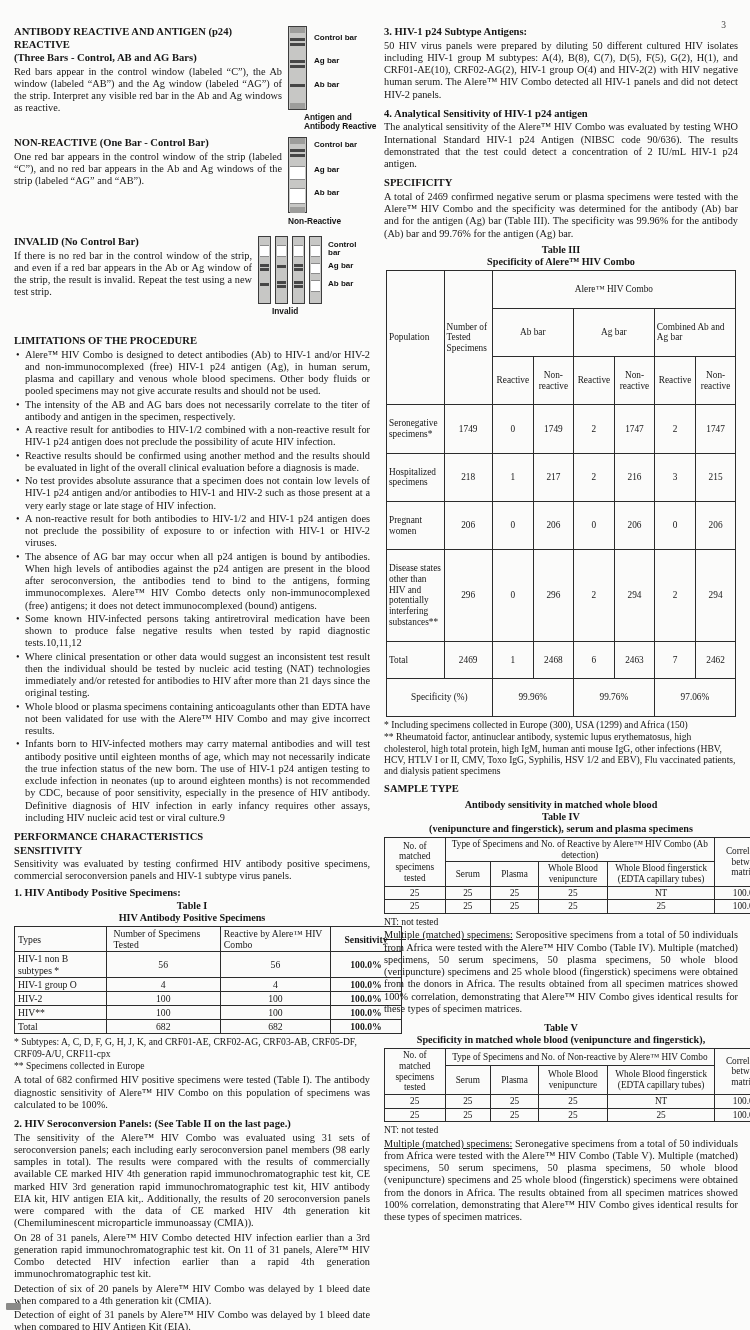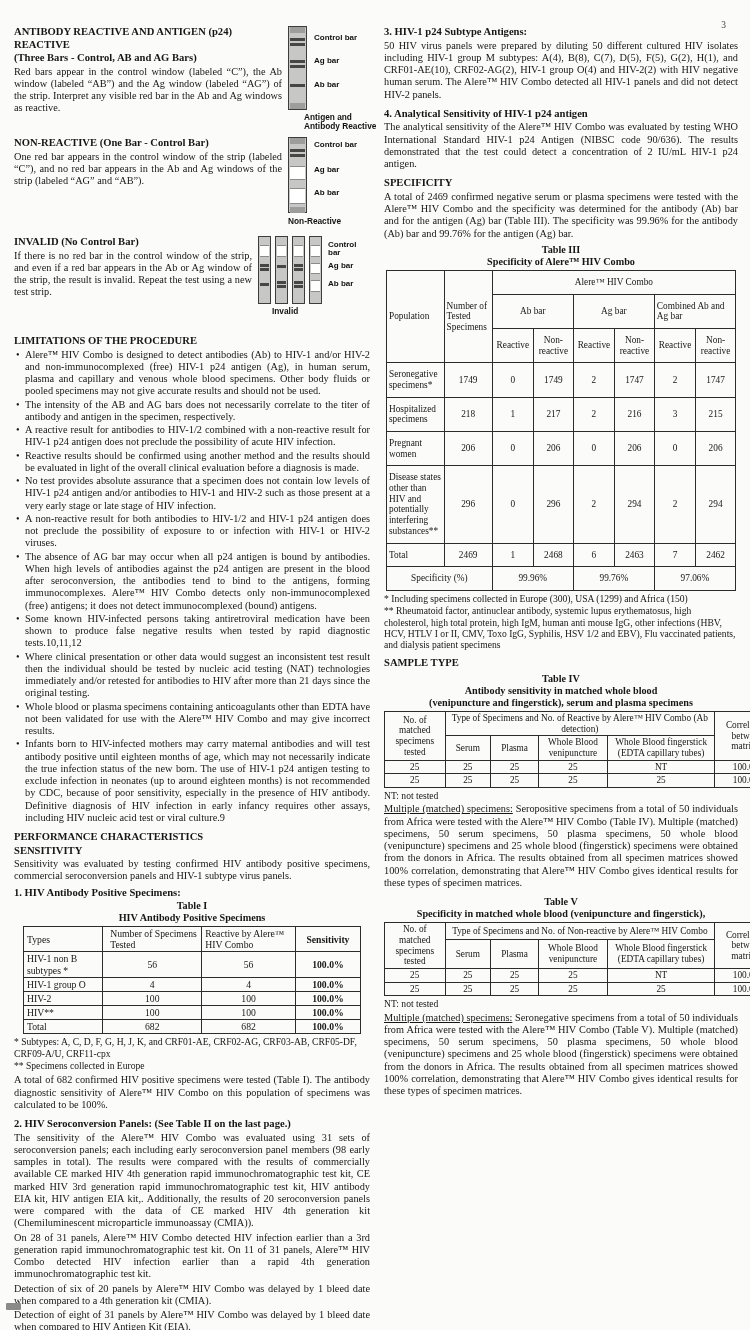--- a/index.html
+++ b/index.html
@@ -36,24 +36,24 @@
   
   ul.lims{margin:1px 0 0 0;padding:0;list-style:none;}
   ul.lims li{position:relative;padding-left:11px;margin-bottom:1px;text-align:justify;}
   ul.lims li::before{content:"\2022";position:absolute;left:2px;top:0;}
 
   
   .tbl-title{font-weight:bold;text-align:center;font-size:10.2px;line-height:1.18;margin:0;}
   table{border-collapse:collapse;margin:2px auto 2px auto;}
   td,th{border:1px solid #2c2c2c;padding:1px 3px;font-size:9.7px;line-height:1.15;text-align:center;vertical-align:middle;font-weight:normal;}
   .t1 td.lft,.t3 td.lft{text-align:left;}
-  .t1{width:338px;}
+  .t1{width:388px;}
   .t1 .bold{font-weight:bold;}
   .t3{width:350px;}
-  .t3 td{font-size:9.3px;padding:6px 2px;}
+  .t3 td{font-size:9.3px;padding:13px 2px;}
   .t45{width:396px;}
   .t45 td{font-size:9.3px;padding:1px 2px;}
   .fn{font-size:9.6px;margin:1px 0 1px 0;text-align:left;line-height:1.18;}
   .ulead{text-decoration:underline;}
 
   .mark{position:absolute;left:6px;top:1303px;width:15px;height:7px;background:#8a8a88;border-radius:1px;}
 </style>
 </head>
 <body>
 
@@ -326,22 +326,22 @@
           </table>
         <div class="fn">* Including specimens collected in Europe (300), USA (1299) and Africa (150)</div>
         <div class="fn">** Rheumatoid factor, antinuclear antibody, systemic lupus erythematosus, high cholesterol, high total protein, high IgM, human anti mouse IgG, other infections (HBV, HCV, HTLV I or II, CMV, Toxo IgG, Syphilis, HSV 1/2 and EBV), Flu vaccinated patients, and dialysis patient specimens</div>
       </div>
 
       <div class="sec" style="margin-bottom:3px;">
         <div class="hd">SAMPLE TYPE</div>
       </div>
 
       <div class="sec">
+        <div class="tbl-title">Antibody sensitivity in matched whole blood</div>
         <div class="tbl-title">Table IV</div>
-        <div class="tbl-title">Antibody sensitivity in matched whole blood</div>
         <div class="tbl-title">(venipuncture and fingerstick),  serum and plasma specimens</div>
         <table class="t45">
           <tbody>
               <tr>
             <td rowspan="2" class="lft" style="width:52px;">No. of matched specimens tested</td>
             <td colspan="4">Type of Specimens and No. of Reactive by Alere™ HIV Combo (Ab detection)</td>
             <td rowspan="2" style="width:56px;">Correlation between matrices</td>
           </tr>
           <tr>
             <td style="width:38px;">Serum</td>

